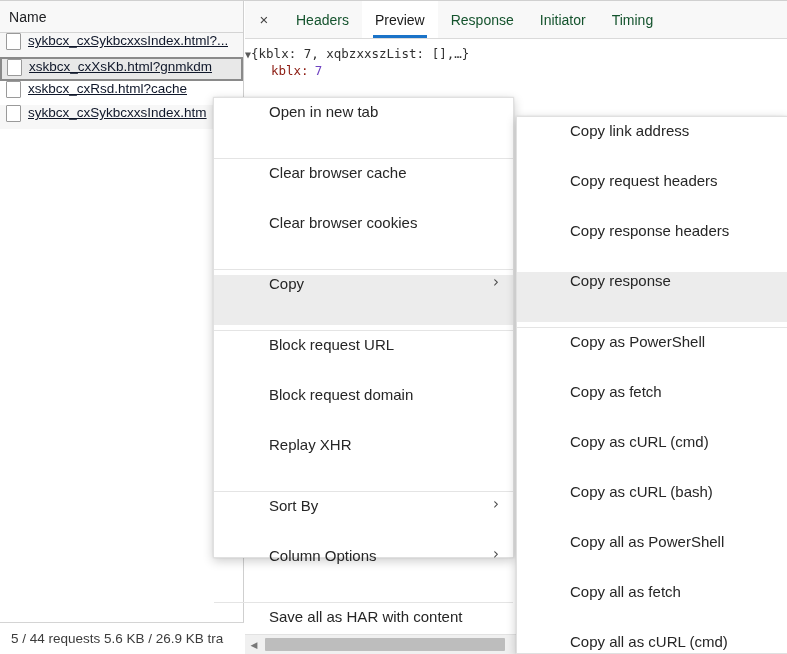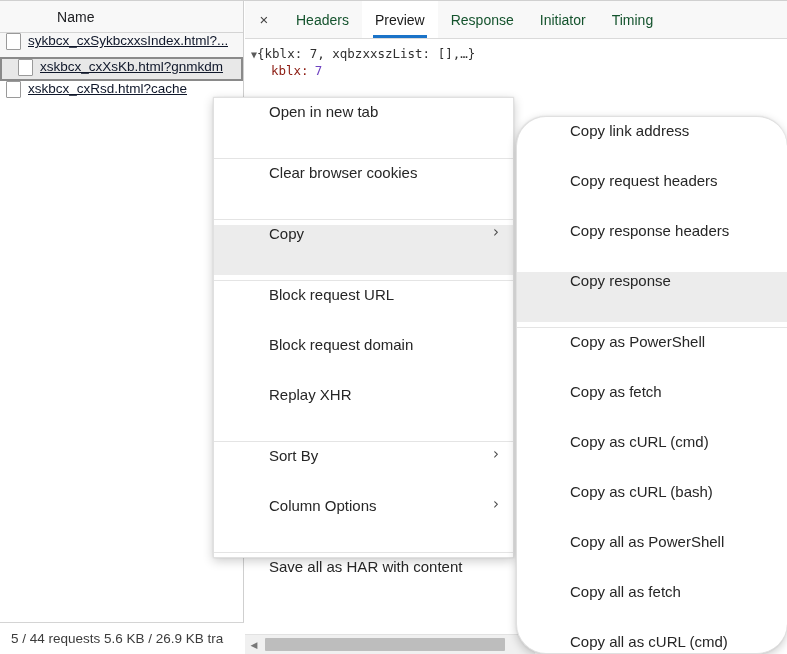--- a/index.html
+++ b/index.html
@@ -43,39 +43,38 @@
     border-bottom: 1px solid #d4d4d4;
     display: flex;
     align-items: center;
     box-sizing: border-box;
   }
   #requests-header .col-name {
     padding-left: 9px;
     font-size: 14px;
     color: #202124;
     letter-spacing: .1px;
-    margin-left: 48px;
   }
   .req-row {
     height: 24px;
     display: flex;
     align-items: flex-start;
     padding-left: 6px;
     box-sizing: border-box;
     font-size: 13.5px;
     color: #0f172a;
     white-space: nowrap;
     overflow: hidden;
     text-decoration: underline;
   }
   .req-row.alt { background: #f7f7f7; }
   .req-row.selected {
     border: 2px solid #8a8a8a;
     background: #e8e8e8;
-    padding-left: 16px;
+    padding-left: 5px;
   }
   .req-icon {
     width: 13px;
     height: 15px;
     border: 1px solid #9a9a9a;
     background: #ffffff;
     margin-right: 7px;
     flex: 0 0 auto;
     border-radius: 1px;
   }
@@ -167,21 +166,20 @@
     font-size: 12.5px;
     padding-top: 5px;
     box-sizing: border-box;
     overflow: hidden;
   }
   .json-line {
     height: 17px;
     line-height: 17px;
     white-space: pre;
     color: #303030;
-    padding-left: 6px;
   }
   .json-line .tri {
     color: #5a5a5a;
     font-size: 10px;
   }
   .json-num { color: #6f42c1; }
   .json-key { color: #8b1a10; text-align: center; }
   .json-indent { padding-left: 26px; }
 
   
@@ -227,21 +225,20 @@
     width: 301px;
     height: 461px;
   }
   #context-menu-copy-sub {
     left: 516px;
     top: 116px;
     width: 271px;
     height: 538px;
     border-right: none;
     z-index: 60;
-    border-radius: 30px;
   }
   .menu-item {
     height: 50px;
     display: flex;
     align-items: flex-start;
     padding: 0 14px 0 55px;
     font-size: 15px;
     color: #262626;
     cursor: default;
     white-space: nowrap;
@@ -279,20 +276,24 @@
         <span class="req-icon"></span>
         <span class="req-label">sykbcx_cxSykbcxxsIndex.html?...</span>
       </div>
       <div class="req-row selected">
         <span class="req-icon"></span>
         <span class="req-label">xskbcx_cxXsKb.html?gnmkdm</span>
       </div>
       <div class="req-row">
         <span class="req-icon"></span>
         <span class="req-label">xskbcx_cxRsd.html?cache</span>
+      </div>
+      <div class="req-row alt">
+        <span class="req-icon"></span>
+        <span class="req-label">sykbcx_cxSykbcxxsIndex.htm</span>
       </div>
     </div>
 </div>
 
 <div id="status-bar">
   <span class="status-text">5 / 44 requests  5.6 KB / 26.9 KB tra</span>
 </div>
 
 <div id="detail-panel">
   <div id="detail-tabbar">
@@ -326,20 +327,23 @@
   <div id="hscroll-left-button">◀</div>
   <div id="hscroll-thumb"></div>
 </div>
 
 <div class="context-menu" id="context-menu-main">
     <div class="menu-item">
       <span>Open in new tab</span>
     </div>
     <div class="menu-separator"></div>
     <div class="menu-item">
+      <span>Clear browser cache</span>
+    </div>
+    <div class="menu-item">
       <span>Clear browser cookies</span>
     </div>
     <div class="menu-separator"></div>
     <div class="menu-item highlight">
       <span>Copy</span>
       <span class="submenu-arrow">›</span>
     </div>
     <div class="menu-separator"></div>
     <div class="menu-item">
       <span>Block request URL</span>

